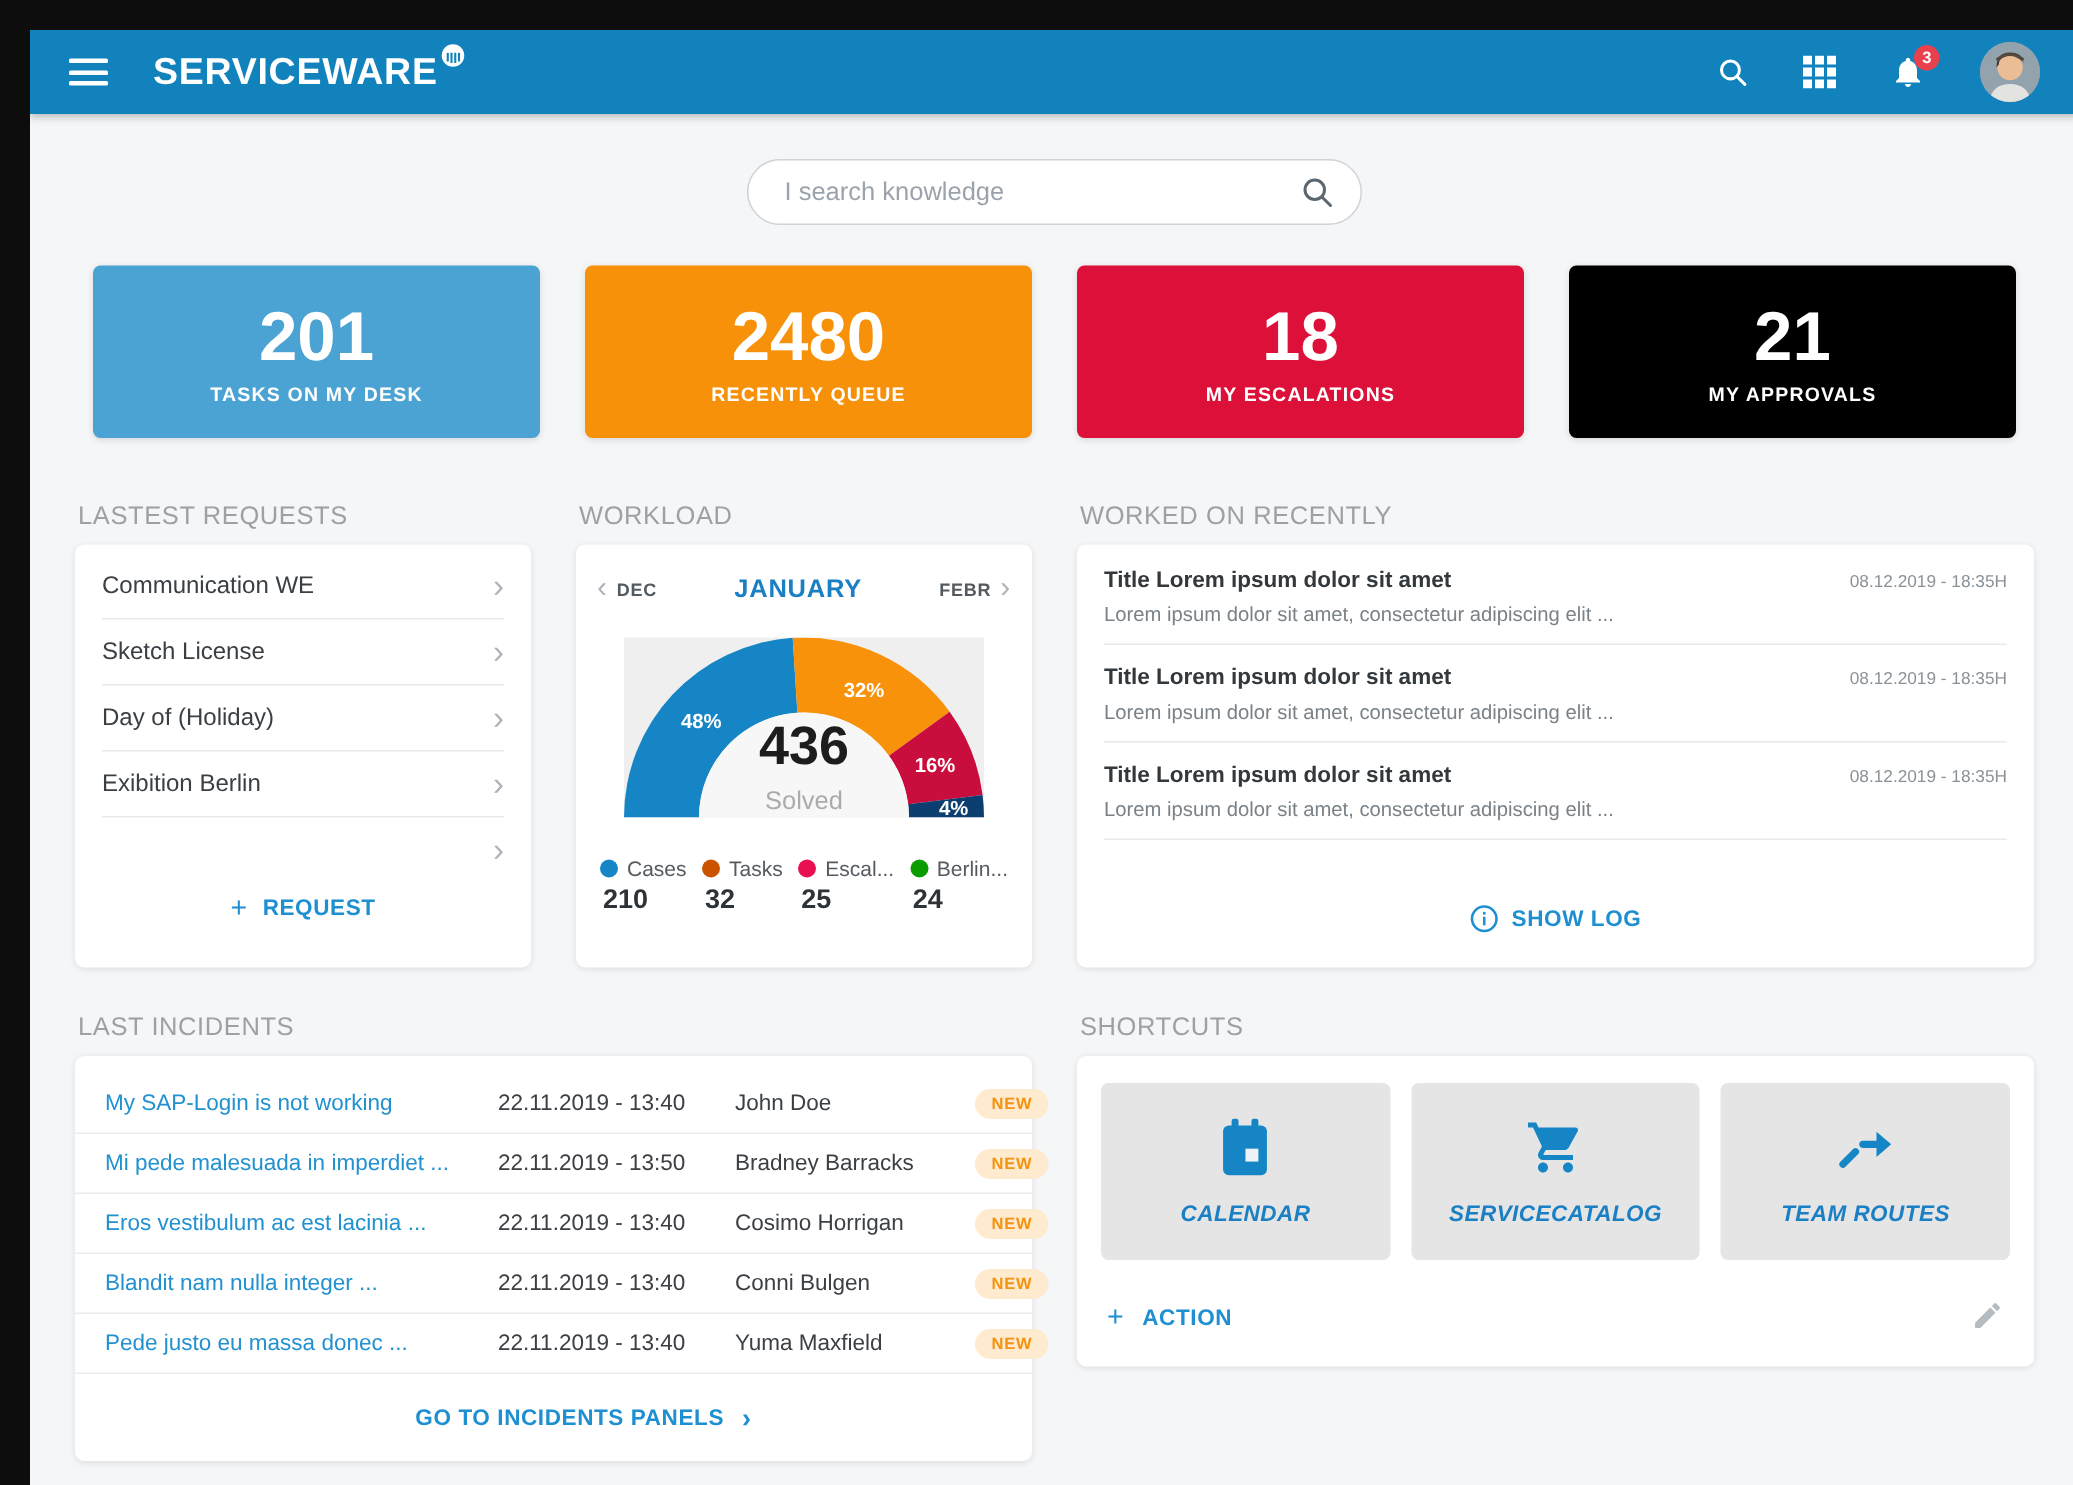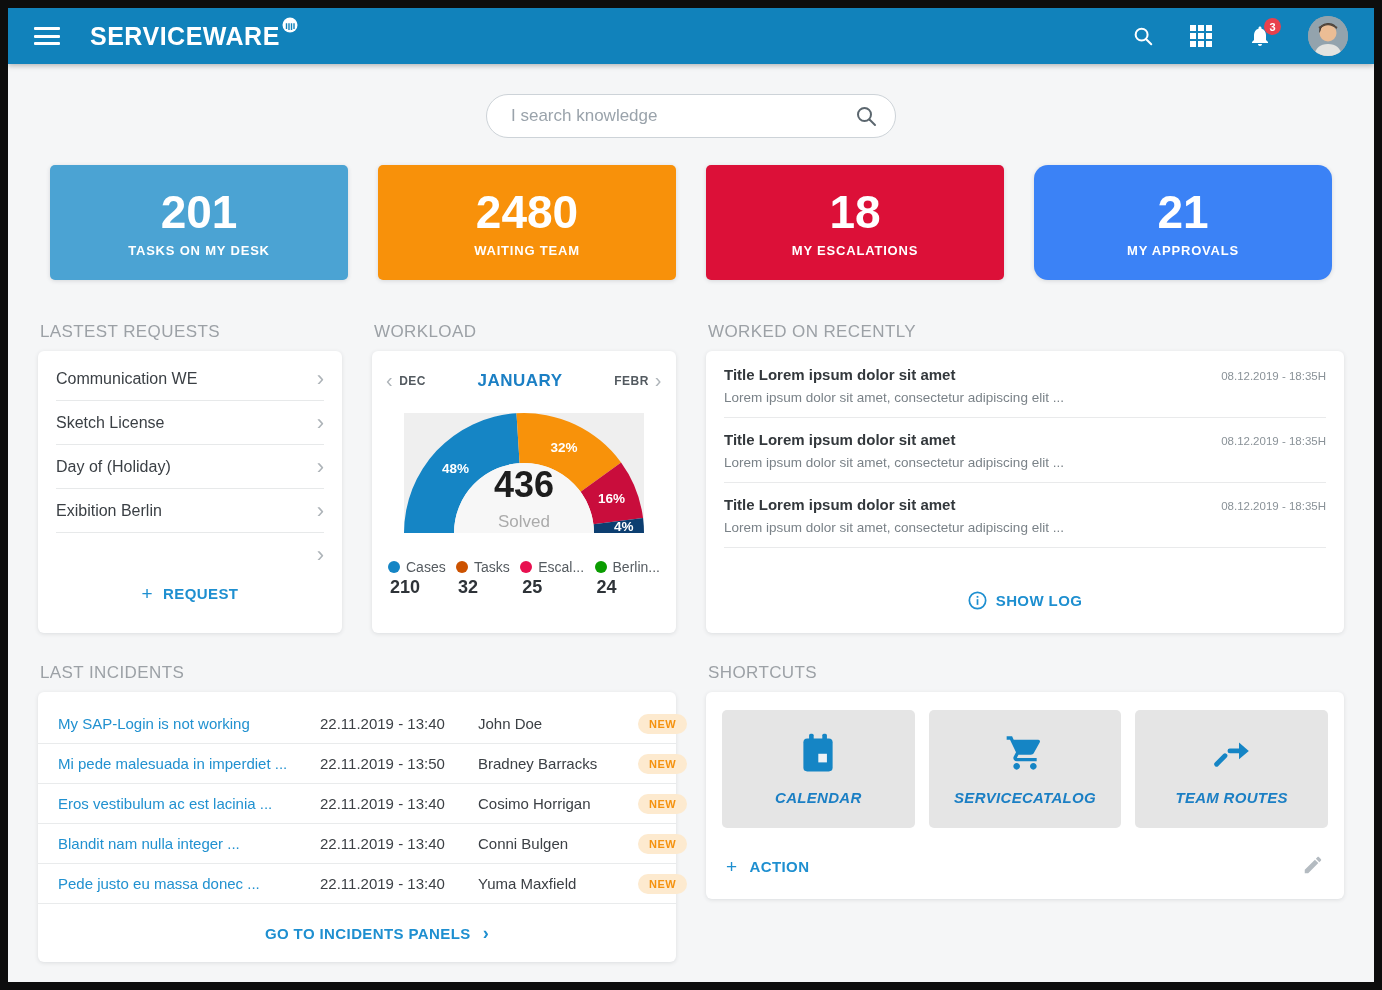--- a/index.html
+++ b/index.html
@@ -2,21 +2,21 @@
 <html><head>
 <meta charset="utf-8">
 <style>
   * { box-sizing: border-box; margin: 0; padding: 0; }
   html,body { width:1382px; height:990px; }
   body {
     font-family: "Liberation Sans", "DejaVu Sans", sans-serif;
     background:#0d0d0d;
     overflow:hidden;
   }
-  .frame { position:absolute; inset:0; padding:8px; }
+  .frame { position:absolute; inset:0; padding:20px; }
   .page { position:relative; width:1366px; height:974px; background:#f5f6f7; overflow:hidden; }
 
   
   .topbar {
     height:56px; background:#1182bb; display:flex; align-items:center;
     justify-content:space-between; padding:0 26px 0 26px;
     box-shadow:0 2px 5px rgba(0,0,0,.25); position:relative; z-index:5;
   }
   .topbar-left { display:flex; align-items:center; gap:30px; }
   .hamburger { width:26px; height:18px; display:flex; flex-direction:column; justify-content:space-between; background:none; border:none; cursor:pointer; }
@@ -206,27 +206,27 @@
       </div>
     </div>
 
     <div class="stats-row">
       <div class="stat-card" style="background: rgb(75, 163, 211);">
         <div class="stat-value">201</div>
         <div class="stat-label">TASKS ON MY DESK</div>
       </div>
       <div class="stat-card" style="background: rgb(248, 145, 10);">
         <div class="stat-value">2480</div>
-        <div class="stat-label">WAITING TEAM</div>
+        <div class="stat-label">RECENTLY QUEUE</div>
       </div>
       <div class="stat-card" style="background: rgb(220, 16, 56);">
         <div class="stat-value">18</div>
         <div class="stat-label">MY ESCALATIONS</div>
       </div>
-      <div class="stat-card" style="background: #3b82f6; border-radius: 14px;">
+      <div class="stat-card" style="background: #000000;">
         <div class="stat-value">21</div>
         <div class="stat-label">MY APPROVALS</div>
       </div>
     </div>
 
     <div class="grid">
 
       <section class="section col-requests">
         <h2>LASTEST REQUESTS</h2>
         <div class="card card-tall">

